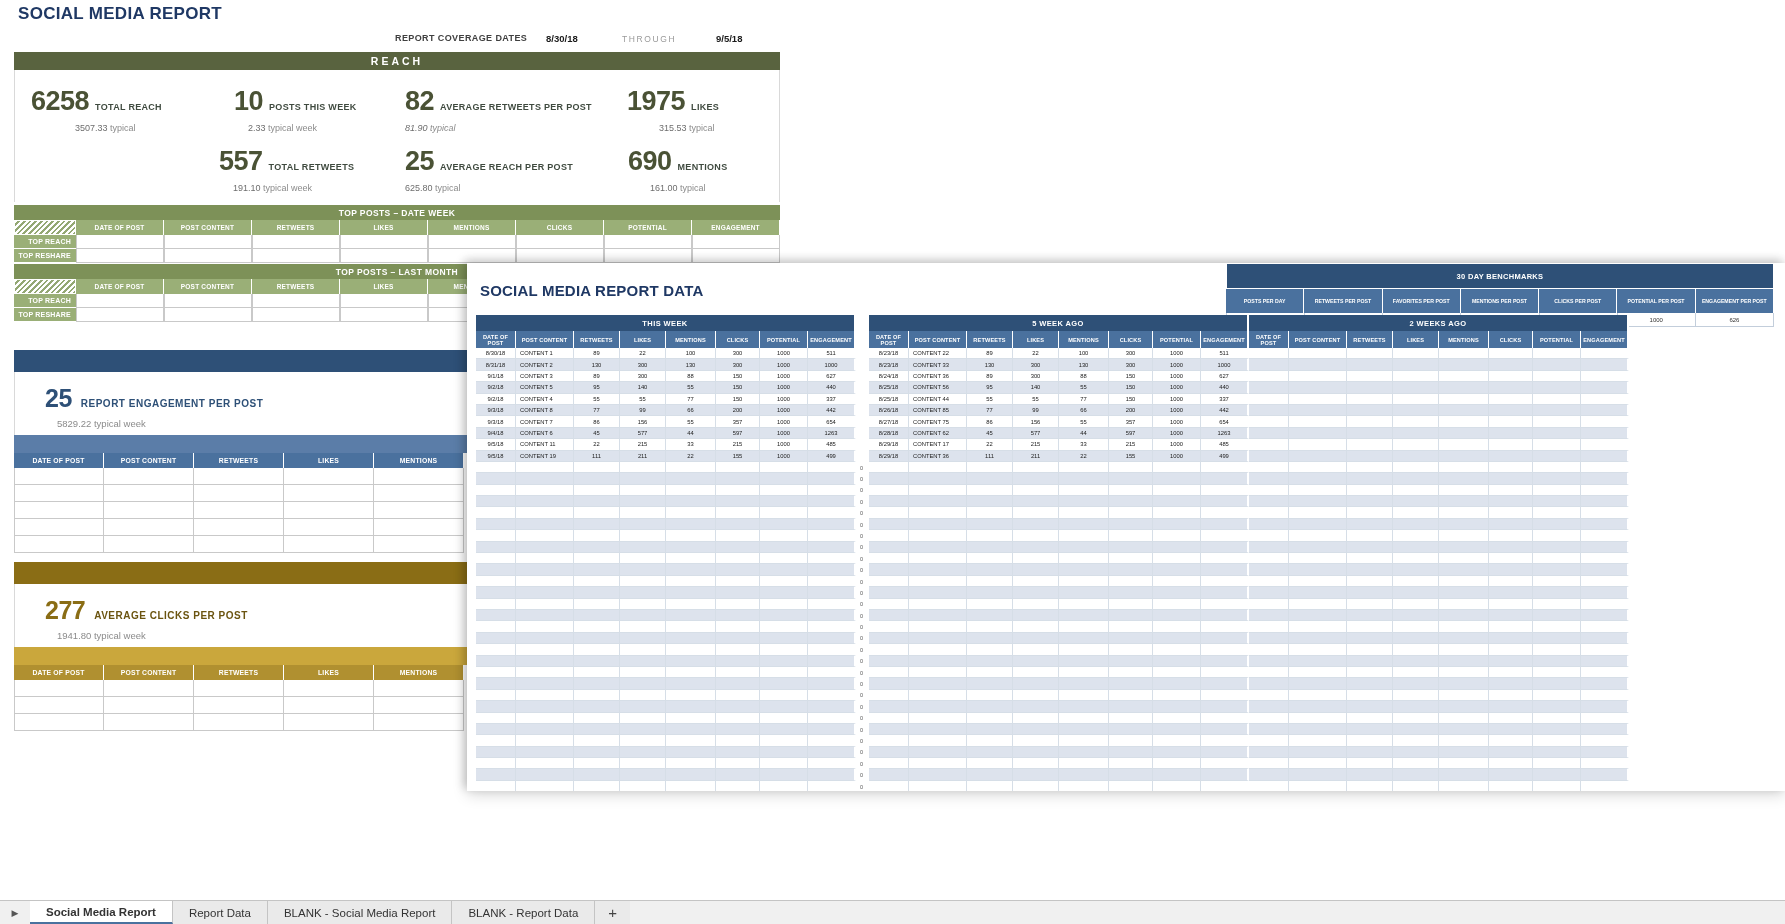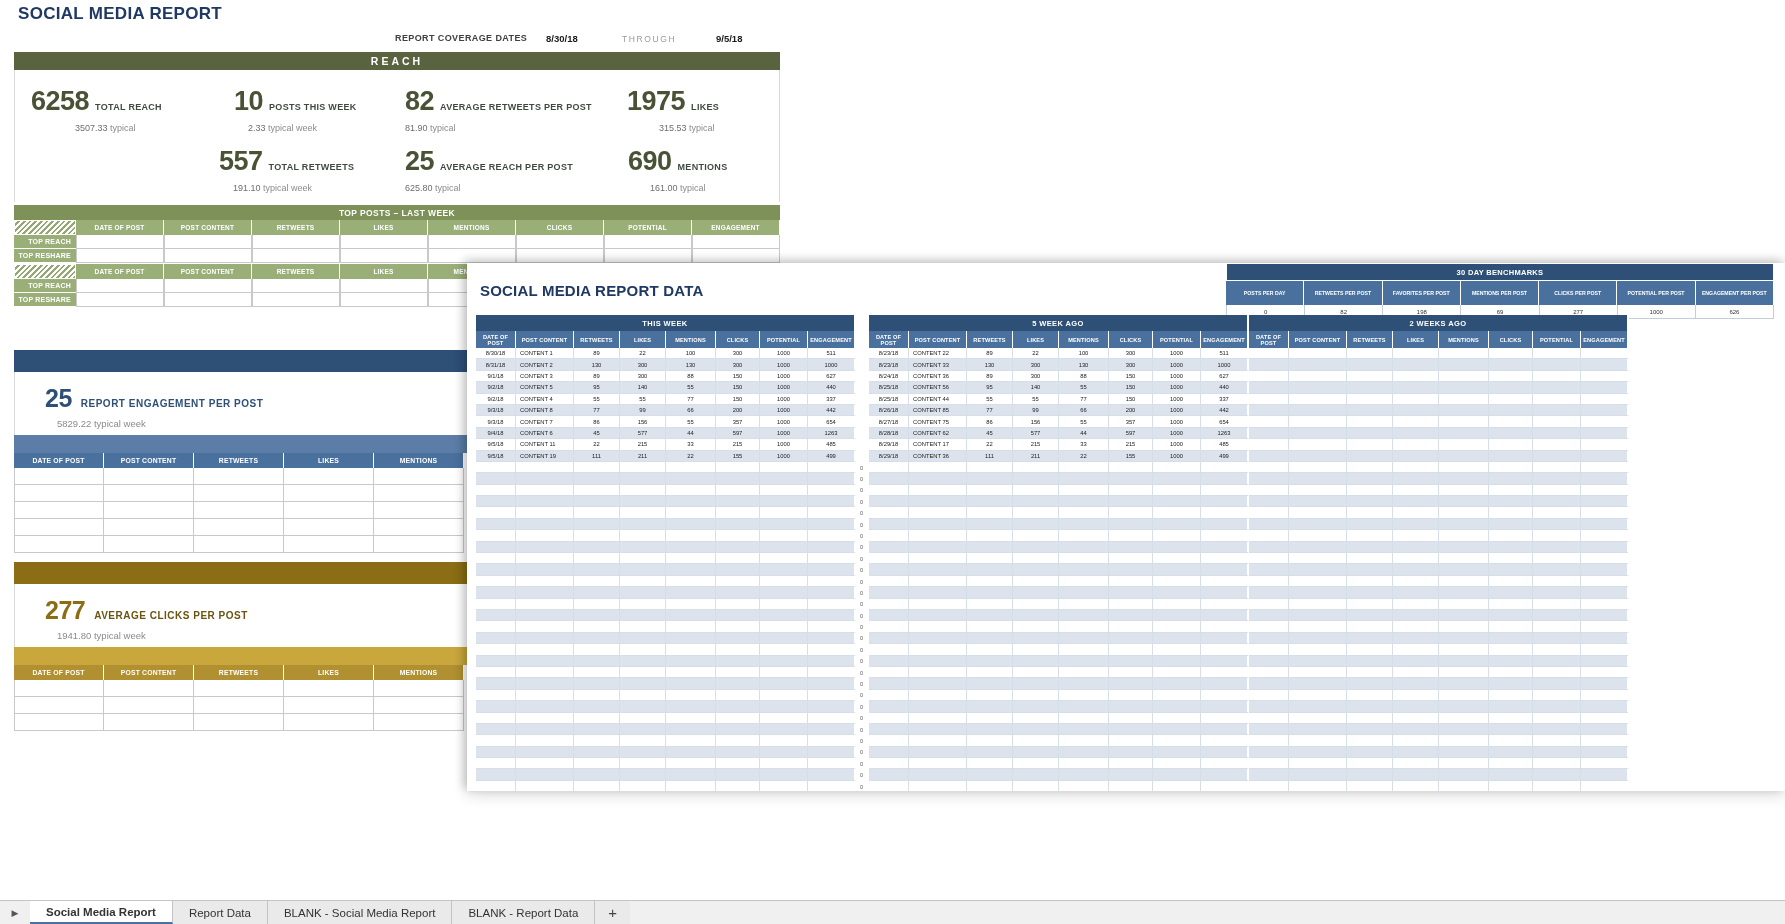--- a/index.html
+++ b/index.html
@@ -120,21 +120,21 @@
   }
   .front-title {
     position: absolute; left: 13px; top: 19px;
     font-size: 15px; font-weight: bold; color: #1f3864; letter-spacing: .2px;
   }
 
   
   #bench { position: absolute; left: 759px; top: 0px; width: 548px; }
   .bench-title {
     background: #2e5077; color: #fff; font-size: 7.5px; font-weight: bold;
-    height: 18px; display: flex; align-items: center; justify-content: center;
+    height: 26px; display: flex; align-items: center; justify-content: center;
     letter-spacing: .3px; border: 1px solid #fff;
   }
   .bench-head { display: flex; height: 24px; }
   .bench-head .hc {
     flex: 1; background: #4a719e; color: #fff; font-size: 5.2px; font-weight: bold;
     display: flex; align-items: center; justify-content: center; text-align: center;
     border-right: 1px solid #fff; line-height: 1.25; padding: 0 1px;
   }
   .bench-row { display: flex; height: 14px; }
   .bench-row .c {
@@ -216,21 +216,21 @@
           <span class="num">10</span>
           <span class="lab">POSTS THIS WEEK</span>
         </div>
       <div class="sub" style="padding-left:14px;"><b>2.33</b> <span>typical week</span></div>
     </div>
     <div class="kpi" style="left:390px; top:18px;">
       <div class="row1">
           <span class="num">82</span>
           <span class="lab">AVERAGE RETWEETS PER POST</span>
         </div>
-      <div class="sub" style="padding-left:0px;"><b>81.90</b> <span>typical</span></div>
+      <div class="sub" style="padding-left:0px;font-style:italic;"><b>81.90</b> <span>typical</span></div>
     </div>
     <div class="kpi" style="left:612px; top:18px;">
       <div class="row1">
           <span class="num">1975</span>
           <span class="lab">LIKES</span>
         </div>
       <div class="sub" style="padding-left:32px;"><b>315.53</b> <span>typical</span></div>
     </div>
 
     <div class="kpi" style="left:204px; top:78px;">
@@ -250,21 +250,21 @@
     <div class="kpi" style="left:613px; top:78px;">
       <div class="row1">
           <span class="num">690</span>
           <span class="lab">MENTIONS</span>
         </div>
       <div class="sub" style="padding-left:22px;"><b>161.00</b> <span>typical</span></div>
     </div>
   </div>
 
   <div class="gtable" id="tp-week" style="left:14px; top:205px; width:766px;">
-    <div class="gtitle">TOP POSTS – LAST WEEK</div>
+    <div class="gtitle">TOP POSTS – DATE WEEK</div>
     <div class="ghead" id="tpw-head">
         <div class="corner" style="width: 62px;"></div>
         <div class="hc" style="width: 88px;">DATE OF POST</div>
         <div class="hc" style="width: 88px;">POST CONTENT</div>
         <div class="hc" style="width: 88px;">RETWEETS</div>
         <div class="hc" style="width: 88px;">LIKES</div>
         <div class="hc" style="width: 88px;">MENTIONS</div>
         <div class="hc" style="width: 88px;">CLICKS</div>
         <div class="hc" style="width: 88px;">POTENTIAL</div>
         <div class="hc" style="width: 88px;">ENGAGEMENT</div>
@@ -289,20 +289,21 @@
           <div class="cell" style="width: 88px;"></div>
           <div class="cell" style="width: 88px;"></div>
           <div class="cell" style="width: 88px;"></div>
           <div class="cell" style="width: 88px;"></div>
           <div class="cell" style="width: 88px;"></div>
         </div>
       </div>
   </div>
 
   <div class="gtable" id="tp-month" style="left:14px; top:264px; width:766px;">
+    <div class="gtitle">TOP POSTS – LAST MONTH</div>
     <div class="ghead" id="tpm-head">
         <div class="corner" style="width: 62px;"></div>
         <div class="hc" style="width: 88px;">DATE OF POST</div>
         <div class="hc" style="width: 88px;">POST CONTENT</div>
         <div class="hc" style="width: 88px;">RETWEETS</div>
         <div class="hc" style="width: 88px;">LIKES</div>
         <div class="hc" style="width: 88px;">MENTIONS</div>
         <div class="hc" style="width: 88px;">CLICKS</div>
         <div class="hc" style="width: 88px;">POTENTIAL</div>
         <div class="hc" style="width: 88px;">ENGAGEMENT</div>

